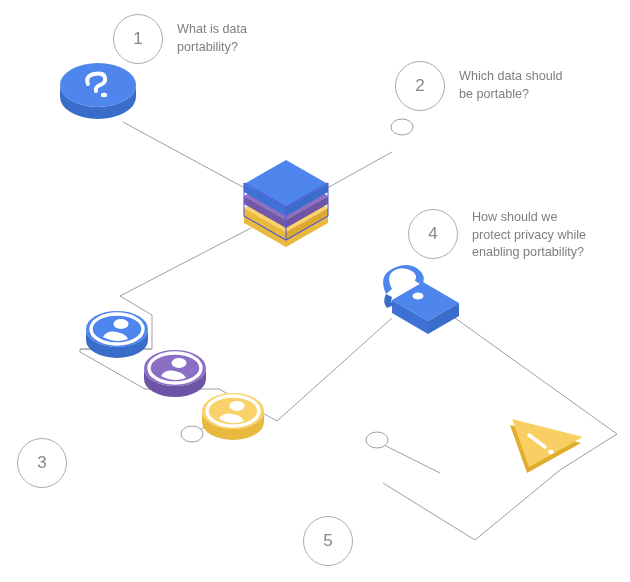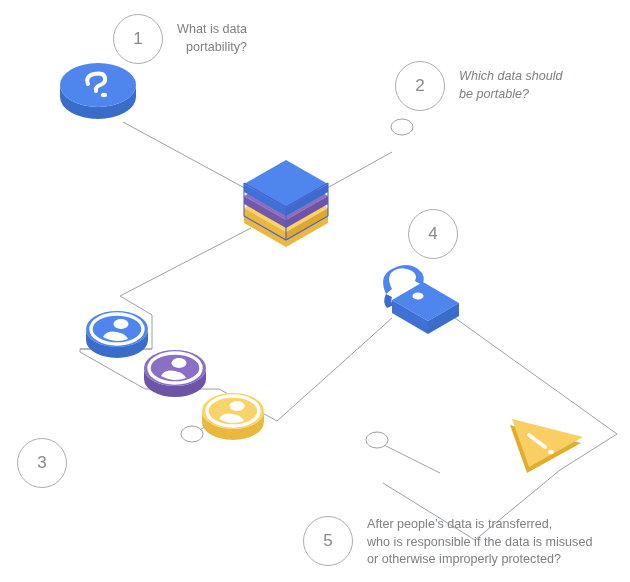--- a/index.html
+++ b/index.html
@@ -46,23 +46,23 @@
   .callout-text {
     margin-left: 14px;
     font-size: 12.6px;
     line-height: 17.5px;
     color: #7c8084;
     font-family: "Liberation Sans", sans-serif;
     white-space: pre-line;
     padding-top: 8px;
   }
   .callout.c1 { left: 113px; top: 14px; }
-  .callout.c1 .callout-text { padding-top: 7px; text-align: right; }
+  .callout.c1 .callout-text { padding-top: 7px; }
   .callout.c2 { left: 395px; top: 61px; }
-  .callout.c2 .callout-text { padding-top: 7px; font-style: italic; }
+  .callout.c2 .callout-text { padding-top: 7px; }
   .callout.c4 { left: 408px; top: 209px; }
   .callout.c4 .callout-text { padding-top: 0px; }
   .callout.c3 { left: 17px; top: 438px; }
   .callout.c3 .callout-text { padding-top: 7px; }
   .callout.c5 { left: 303px; top: 516px; }
   .callout.c5 .callout-text { padding-top: 0px; }
 </style>
 </head>
 <body>
 
@@ -189,26 +189,26 @@
   </div>
 
   <div class="callout c2">
     <div class="num-circle">2</div>
     <div class="callout-text">Which data should
 be portable?</div>
   </div>
 
   <div class="callout c4">
     <div class="num-circle">4</div>
+    <div class="callout-text">How should we
+protect privacy while
+enabling portability?</div>
   </div>
 
   <div class="callout c3">
     <div class="num-circle">3</div>
   </div>
 
   <div class="callout c5">
     <div class="num-circle">5</div>
-    <div class="callout-text">After people’s data is transferred,
-who is responsible if the data is misused
-or otherwise improperly protected?</div>
   </div>
 
 </div>
 
 </body></html>

